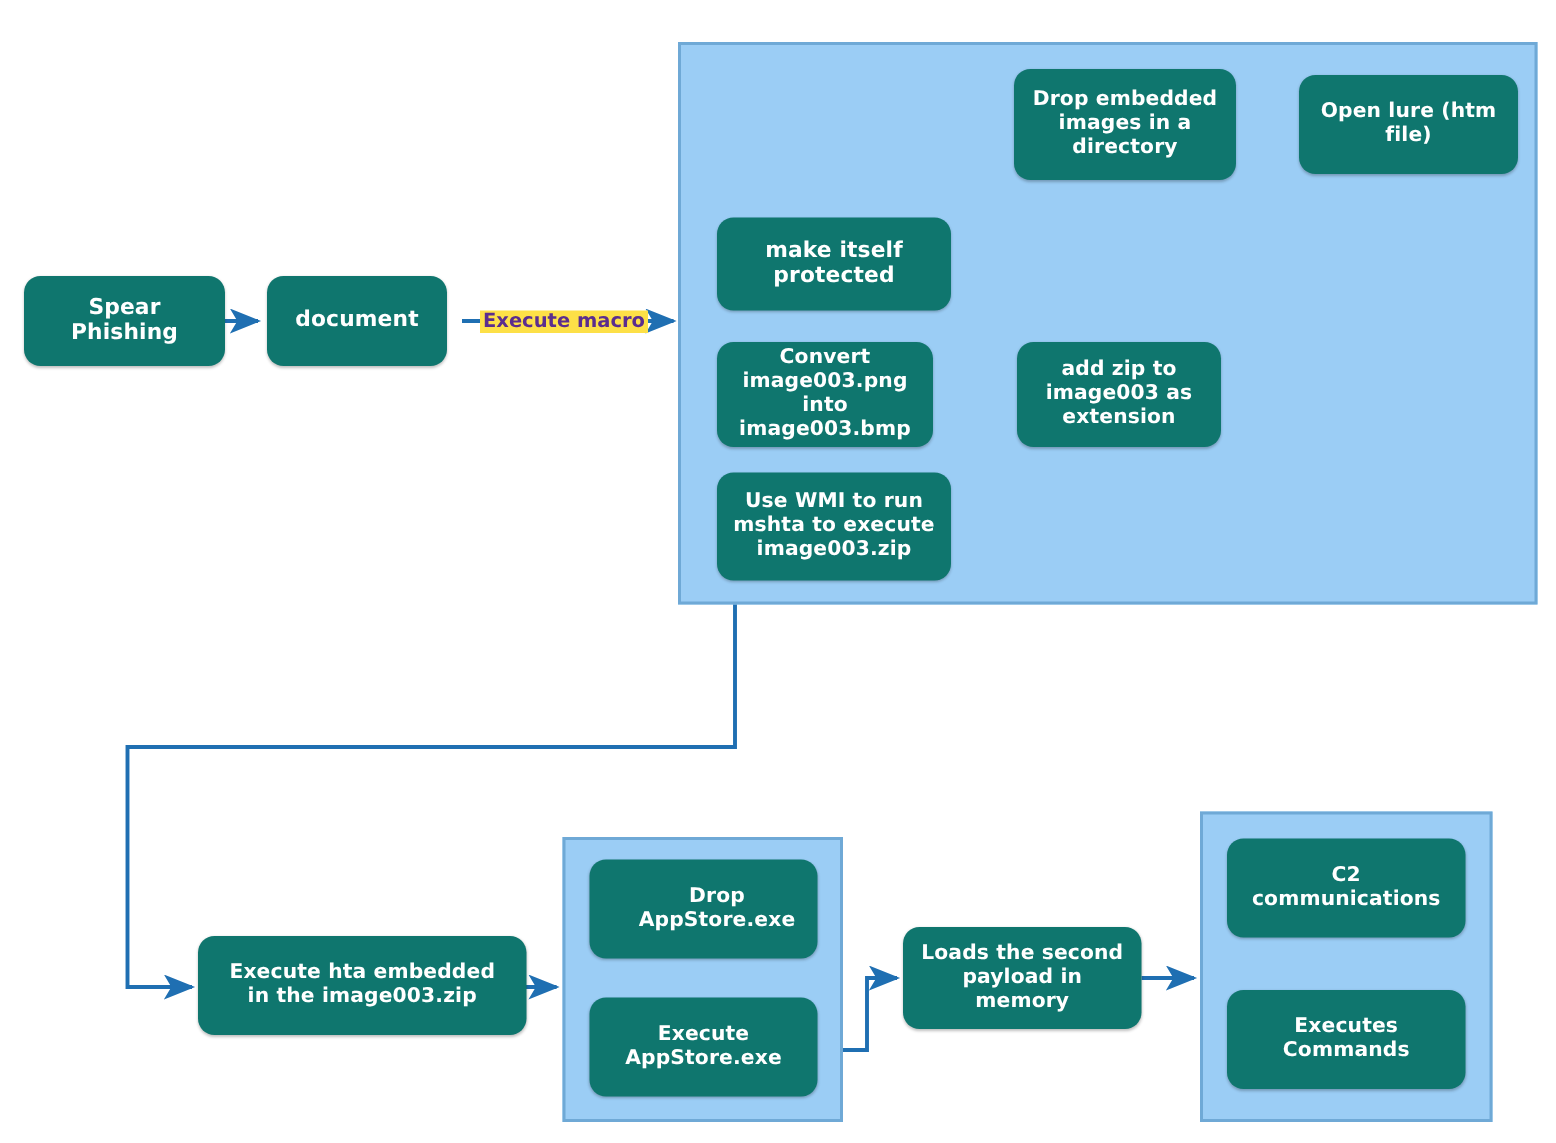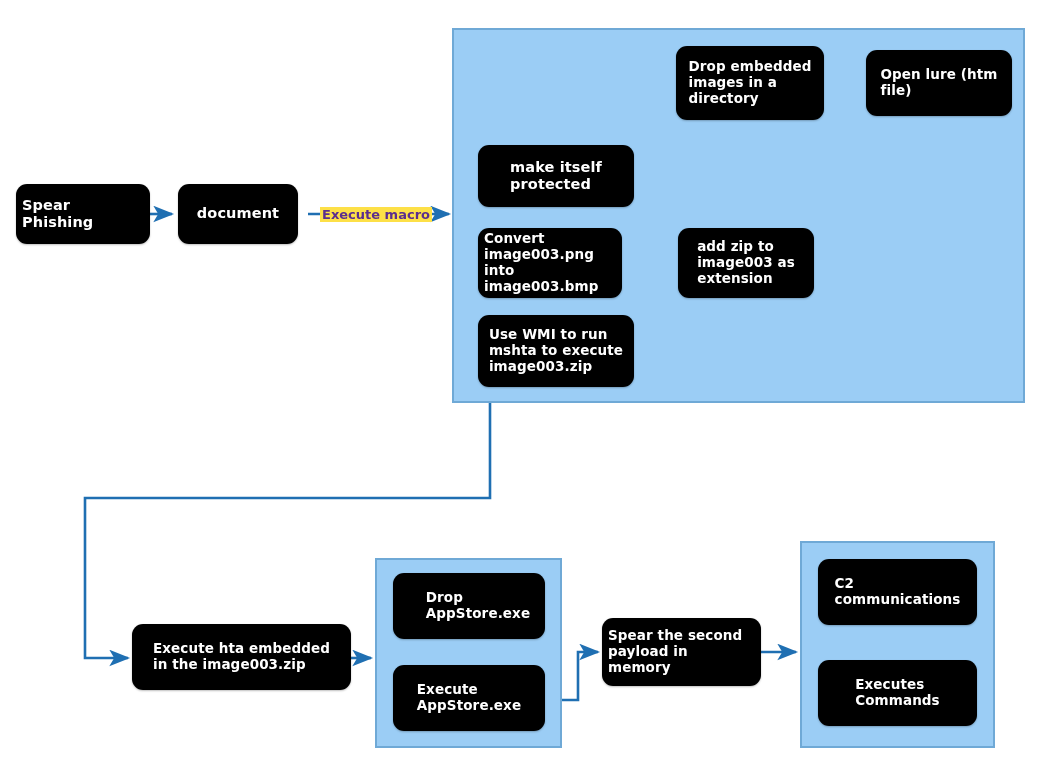--- a/index.html
+++ b/index.html
@@ -31,26 +31,27 @@
   .panel {
     position: absolute;
     background: #9BCDF5;
     border: 2px solid #6FA9D6;
     box-sizing: border-box;
   }
   
   .node {
     position: absolute;
     box-sizing: border-box;
-    background: #000000;
+    background: #0f766e;
     border-radius: 11px;
     color: #ffffff;
     display: flex;
     align-items: center;
     justify-content: center;
+    text-align: center;
     line-height: 1.18;
     font-size: 14.5px;
     font-weight: 700;
     letter-spacing: 0.1px;
     padding: 2px 6px;
     white-space: pre-line;
     box-shadow: 0 1px 2px rgba(0,0,0,0.25);
   }
   .node.small { font-size: 13.5px; }
   
@@ -135,21 +136,21 @@
 
   <div class="node small" style="left:132px; top:624px; width:219px; height:66px;">Execute hta embedded
 in the image003.zip</div>
 
   <div class="node small" style="left:393px; top:573px; width:152px; height:66px;padding-left:24px;">Drop
 AppStore.exe</div>
 
   <div class="node small" style="left:393px; top:665px; width:152px; height:66px;">Execute
 AppStore.exe</div>
 
-  <div class="node small" style="left:602px; top:618px; width:159px; height:68px;">Spear the second
+  <div class="node small" style="left:602px; top:618px; width:159px; height:68px;">Loads the second
 payload in memory</div>
 
   <div class="node small" style="left:818px; top:559px; width:159px; height:66px;">C2
 communications</div>
 
   <div class="node small" style="left:818px; top:660px; width:159px; height:66px;">Executes
 Commands</div>
 
 </div>
 

